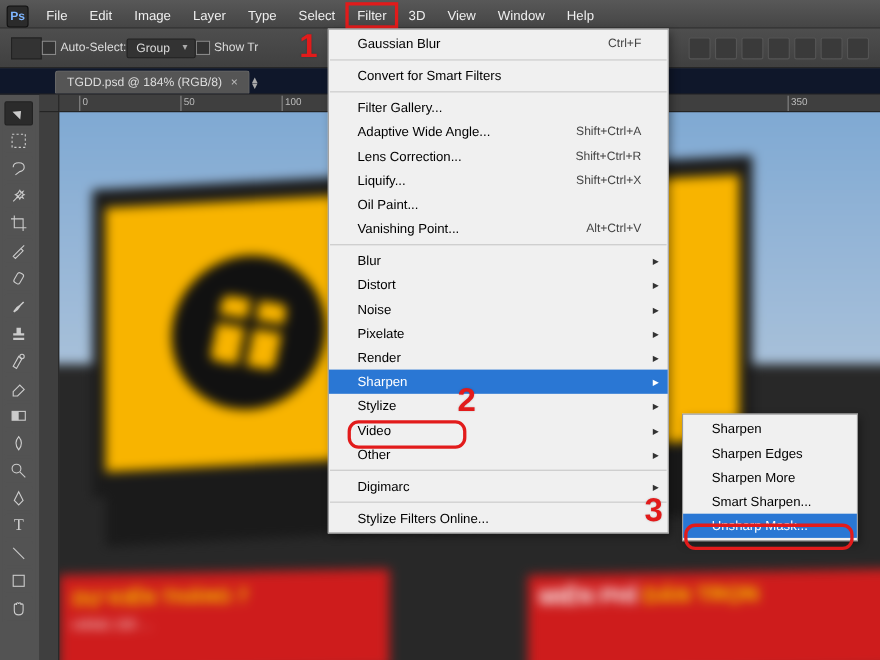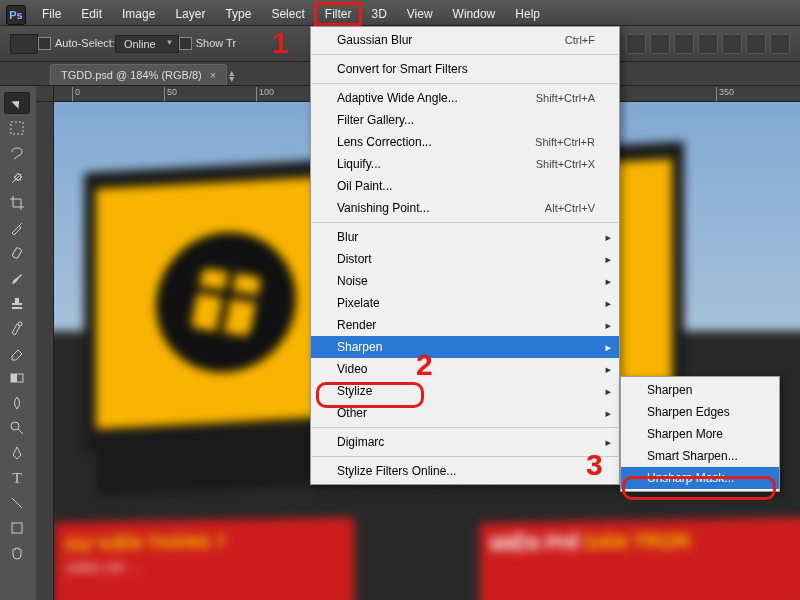--- a/index.html
+++ b/index.html
@@ -14,21 +14,21 @@
 
 .options { height: 36px; background: linear-gradient(#4e4e4e,#404040); border-bottom: 1px solid #222; display: flex; align-items: center; padding: 0 10px; color: #ddd; font-size: 11px; gap: 0; }
 .tool-icon-small { width: 28px; height: 20px; background: #333; border: 1px solid #222; }
 .checkbox { width: 13px; height: 13px; border: 1px solid #888; background: #333; display: inline-block; vertical-align: middle; margin-right: 4px; }
 .select-box { background: #333; border: 1px solid #222; padding: 2px 22px 2px 8px; border-radius: 2px; position: relative; font-size: 11px; color: #ddd; }
 .select-box::after { content: "▾"; position: absolute; right: 6px; top: 1px; font-size: 9px; color: #aaa; }
 .icon-strip { display: flex; gap: 4px; margin-left: auto; }
 .icon-strip span { width: 20px; height: 20px; background: #3a3a3a; border: 1px solid #555; border-radius: 2px; }
 
 
-.tabbar { height: 24px; background: #404040; border-bottom: 1px solid #222; display: flex; align-items: flex-end; padding-left: 50px; }
+.tabbar { height: 24px; background: #0f172a; border-bottom: 1px solid #222; display: flex; align-items: flex-end; padding-left: 50px; }
 .doc-tab { background: #555; color: #ddd; font-size: 11px; padding: 4px 10px; border: 1px solid #666; border-bottom: none; border-radius: 3px 3px 0 0; display: flex; align-items: center; gap: 8px; }
 .tab-close { font-size: 11px; color: #bbb; }
 .tab-chevrons { color: #aaa; font-size: 10px; margin-left: 2px; display: flex; flex-direction: column; line-height: 6px; padding-bottom: 3px; }
 
 
 .tools { position: absolute; left: 2px; top: 90px; width: 30px; background: #535353; display: flex; flex-direction: column; align-items: center; gap: 3px; padding: 2px 0; }
 .tool-btn { width: 26px; height: 22px; background: #535353; border: 1px solid transparent; border-radius: 2px; display: flex; align-items: center; justify-content: center; color: #ccc; font-size: 13px; }
 .tool-btn.sel { background: #2b2b2b; border-color: #222; }
 .tool-arrow { width: 0; height: 0; border-left: 6px solid #ccc; border-top: 5px solid transparent; border-bottom: 5px solid transparent; transform: rotate(-45deg); }
 .tool-btn svg { width: 16px; height: 16px; }
@@ -64,21 +64,21 @@
 
 
 .menu-panel { position: absolute; background: #f0f0f0; border: 1px solid #9a9a9a; box-shadow: 3px 3px 8px rgba(0,0,0,0.4); font-size: 12px; color: #000; padding: 2px 0; }
 .menu-row { display: flex; align-items: center; height: 22px; padding: 0 24px 0 26px; position: relative; white-space: nowrap; }
 .menu-row .label { flex: 1; }
 .menu-row .shortcut { color: #444; margin-left: 40px; font-size: 11px; }
 .menu-row.submenu::after { content: "▸"; position: absolute; right: 8px; font-size: 11px; color: #333; }
 .menu-row.hover { background: #2a77d4; color: #fff; }
 .menu-row.hover::after { color: #fff; }
 .menu-sep { height: 1px; background: #c8c8c8; margin: 3px 1px; }
-.filter-menu { left: 310px; top: 26px; width: 310px; }
+.filter-menu { left: 298px; top: 26px; width: 310px; }
 .sharpen-menu { left: 620px; top: 376px; width: 160px; }
 .ring2 { position:absolute; left: 316px; top: 382px; width: 108px; height: 26px; border: 3px solid #e21b1b; border-radius: 10px; pointer-events:none; }
 .ring3 { position:absolute; left: 622px; top: 476px; width: 154px; height: 24px; border: 3px solid #e21b1b; border-radius: 10px; pointer-events:none; }
 .num { position:absolute; color:#e21b1b; font-weight:900; font-size: 30px; font-family: Arial; pointer-events:none; text-shadow: 0 0 2px rgba(0,0,0,0.2);}
 .n1 { left: 272px; top: 26px; }
 .n2 { left: 416px; top: 348px; }
 .n3 { left: 586px; top: 448px; }
 </style>
 </head>
 <body>
@@ -94,21 +94,21 @@
   <div class="menu-item highlight">Filter</div>
   <div class="menu-item">3D</div>
   <div class="menu-item">View</div>
   <div class="menu-item">Window</div>
   <div class="menu-item">Help</div>
 </div>
 
 <div class="options">
   <div class="tool-icon-small"></div>
   <label><span class="checkbox"></span><span>Auto-Select:</span></label>
-  <div class="select-box">Online</div>
+  <div class="select-box">Group</div>
   <label><span class="checkbox"></span><span>Show Tr</span></label>
   <div class="icon-strip">
     <span></span>
       <span></span>
       <span></span>
       <span></span>
       <span></span>
       <span></span>
       <span></span>
   </div>
@@ -263,27 +263,27 @@
   <div class="menu-row">
       <span class="label">Gaussian Blur</span>
       <span class="shortcut">Ctrl+F</span>
     </div>
   <div class="menu-sep"></div>
   <div class="menu-row">
       <span class="label">Convert for Smart Filters</span>
     </div>
   <div class="menu-sep"></div>
   <div class="menu-row">
+      <span class="label">Filter Gallery...</span>
+    </div>
+  <div class="menu-row">
       <span class="label">Adaptive Wide Angle...</span>
       <span class="shortcut">Shift+Ctrl+A</span>
     </div>
   <div class="menu-row">
-      <span class="label">Filter Gallery...</span>
-    </div>
-  <div class="menu-row">
       <span class="label">Lens Correction...</span>
       <span class="shortcut">Shift+Ctrl+R</span>
     </div>
   <div class="menu-row">
       <span class="label">Liquify...</span>
       <span class="shortcut">Shift+Ctrl+X</span>
     </div>
   <div class="menu-row">
       <span class="label">Oil Paint...</span>
     </div>
@@ -304,24 +304,24 @@
   <div class="menu-row submenu">
       <span class="label">Pixelate</span>
     </div>
   <div class="menu-row submenu">
       <span class="label">Render</span>
     </div>
   <div class="menu-row submenu hover">
       <span class="label">Sharpen</span>
     </div>
   <div class="menu-row submenu">
+      <span class="label">Stylize</span>
+    </div>
+  <div class="menu-row submenu">
       <span class="label">Video</span>
-    </div>
-  <div class="menu-row submenu">
-      <span class="label">Stylize</span>
     </div>
   <div class="menu-row submenu">
       <span class="label">Other</span>
     </div>
   <div class="menu-sep"></div>
   <div class="menu-row submenu">
       <span class="label">Digimarc</span>
     </div>
   <div class="menu-sep"></div>
   <div class="menu-row">

